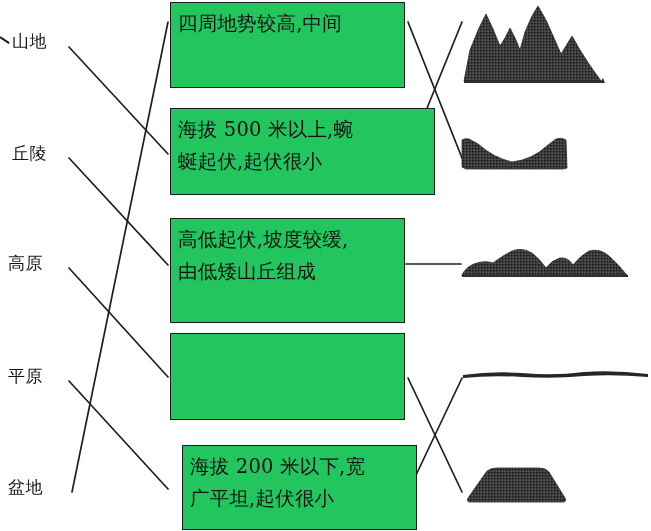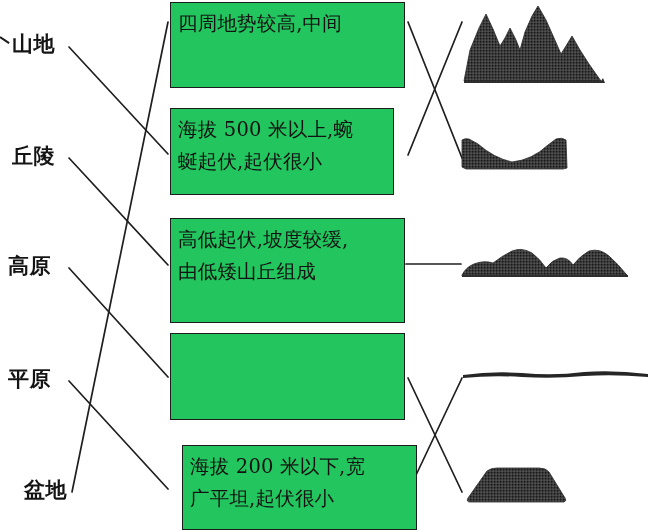--- a/index.html
+++ b/index.html
@@ -8,27 +8,26 @@
     width:651px;height:531px;position:relative;overflow:hidden;
     font-family:"DejaVu Serif","Liberation Serif",serif;
     color:#1a1a1a;
     -webkit-font-smoothing:antialiased;
   }
   #sheet{position:absolute;left:0;top:0;width:651px;height:531px;}
 
   
   .term{
     position:absolute;
-    font-size:21px;
+    font-size:17px;
     line-height:1;
     letter-spacing:0.5px;
     white-space:nowrap;
     color:#141414;
     font-family:"DejaVu Serif","Liberation Serif",serif;
-    font-weight:bold;
   }
   .stray-mark{
     position:absolute;
     width:11px;height:2px;background:#1b1b1b;
     transform:rotate(34deg);
     transform-origin:left center;
   }
 
   
   .desc-box{
@@ -75,27 +74,27 @@
       <line x1="408" y1="492" x2="462" y2="378"></line>
     </g>
   </svg>
 
   <span class="stray-mark" style="left:0px;top:36px;"></span>
 
   <div class="term" style="left:12px;top:33px;">山地</div>
   <div class="term" style="left:12px;top:145px;">丘陵</div>
   <div class="term" style="left:8px;top:255px;">高原</div>
   <div class="term" style="left:8px;top:368px;">平原</div>
-  <div class="term" style="left:8px;top:479px;margin-left:16px;">盆地</div>
+  <div class="term" style="left:8px;top:479px;">盆地</div>
 
   <div class="desc-box" style="left:170px;top:2px;width:235px;height:86px;">
     <span class="line">四周地势较高,中间</span>
   </div>
 
-  <div class="desc-box" style="left:170px;top:108px;width:224px;height:87px;">
+  <div class="desc-box" style="left:170px;top:108px;width:265px;height:87px;">
     <span class="line">海拔 500 米以上,蜿</span>
     <span class="line">蜒起伏,起伏很小</span>
   </div>
 
   <div class="desc-box" style="left:170px;top:218px;width:235px;height:105px;">
     <span class="line">高低起伏,坡度较缓,</span>
     <span class="line">由低矮山丘组成</span>
   </div>
 
   <div class="desc-box" style="left:170px;top:333px;width:235px;height:87px;">

